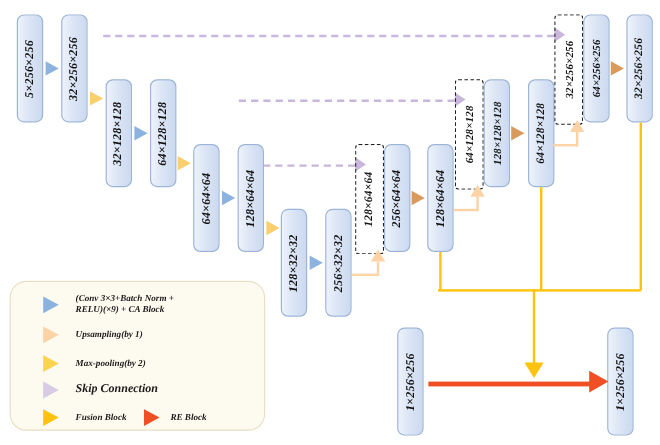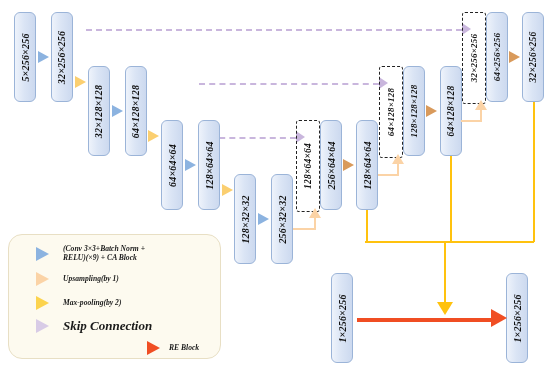--- a/index.html
+++ b/index.html
@@ -177,23 +177,27 @@
   </div>
 
   <div class="lg-row" style="left:36px;top:296px;">
     <div class="tri r" style="position:relative;border-top:7px solid transparent;border-bottom:7px solid transparent;border-left:13px solid #fcd34d;"></div>
     <div class="lg-txt" style="margin-left:14px;font-size:7.6px;">Max-pooling(by 2)</div>
   </div>
 
 
   <div class="lg-row" style="left:36px;top:318px;">
     <div class="tri r" style="position:relative;border-top:7px solid transparent;border-bottom:7px solid transparent;border-left:13px solid #d8cbe6;"></div>
-    <div class="lg-txt" style="margin-left:14px;font-size:13px;">Skip Connection</div>
-  </div>
-
-
-
-  <div class="lg-row" style="left:147px;top:341px;">
+    <div class="lg-txt" style="margin-left:14px;font-size:10px;">Skip Connection</div>
+  </div>
+
+
+  <div class="lg-row" style="left:36px;top:341px;">
+    <div class="tri r" style="position:relative;border-top:7px solid transparent;border-bottom:7px solid transparent;border-left:13px solid #ffc20e;"></div>
+    <div class="lg-txt" style="margin-left:14px;font-size:7.6px;">Fusion Block</div>
+  </div>
+
+  <div class="lg-row" style="left:120px;top:341px;">
     <div class="tri r" style="position:relative;border-top:7px solid transparent;border-bottom:7px solid transparent;border-left:13px solid #f04e23;"></div>
     <div class="lg-txt" style="margin-left:9px;font-size:7.6px;">RE Block</div>
   </div>
 
 </div>
 
 </body></html>

